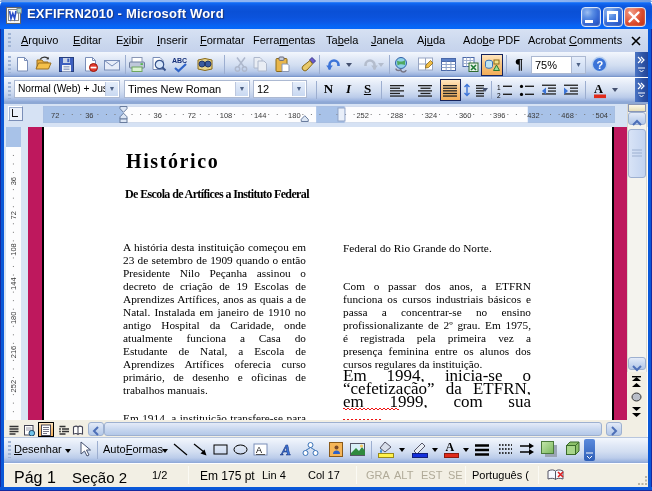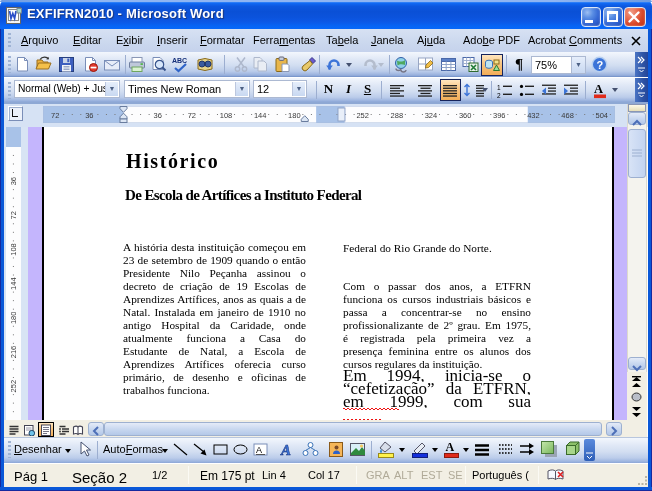--- a/index.html
+++ b/index.html
@@ -337,21 +337,21 @@
       <rect x="532.673" y="8.0" width="1" height="1" fill="#777"></rect>
       <rect x="541.2139999999999" y="8.0" width="1" height="1" fill="#777"></rect>
       <rect x="549.755" y="8.0" width="1" height="1" fill="#777"></rect>
       <rect x="566.837" y="8.0" width="1" height="1" fill="#777"></rect>
       <path d="M77.0 0.5 h7 v2.2 l-3.5 3.6 -3.5-3.6z" fill="#DCE6F4" stroke="#697C9E"></path>
       <path d="M77.0 13 v-2.2 l3.5-3.6 3.5 3.6 v2.2z" fill="#DCE6F4" stroke="#697C9E"></path>
       <rect x="77.0" y="13" width="7" height="3.5" fill="#DCE6F4" stroke="#697C9E"></rect>
       <path d="M258.259 15.5 v-2.2 l3.5-3.6 3.5 3.6 v2.2z" fill="#DCE6F4" stroke="#697C9E"></path>
       <rect x="294.974" y="2" width="7" height="13" fill="#E9EFF9" stroke="#8FA3C8"></rect>
     </svg>
-    <div class="ab" style="left:4px;top:127px;width:623px;height:293px;background:#c4b5fd;overflow:hidden">
+    <div class="ab" style="left:4px;top:127px;width:623px;height:293px;background:#be185d;overflow:hidden">
       <div class="ab" style="left:0;top:0;width:24px;height:294px;background:#D8E4F4"></div>
       <svg class="ab" style="left:2px;top:0" width="15" height="294" viewBox="0 0 15 294">
         <rect x="0" y="0" width="15" height="294" fill="#FDFDFE"></rect>
         <rect x="0" y="0" width="15" height="20.0" fill="#A8C2E8"></rect>
         <text x="10.5" y="54.164" font-size="7.5" fill="#3a3a3a" text-anchor="middle" font-family="Liberation Sans" transform="rotate(-90 10.5 54.164)">36</text>
         <text x="10.5" y="88.328" font-size="7.5" fill="#3a3a3a" text-anchor="middle" font-family="Liberation Sans" transform="rotate(-90 10.5 88.328)">72</text>
         <text x="10.5" y="122.49199999999999" font-size="7.5" fill="#3a3a3a" text-anchor="middle" font-family="Liberation Sans" transform="rotate(-90 10.5 122.49199999999999)">108</text>
         <text x="10.5" y="156.656" font-size="7.5" fill="#3a3a3a" text-anchor="middle" font-family="Liberation Sans" transform="rotate(-90 10.5 156.656)">144</text>
         <text x="10.5" y="190.82" font-size="7.5" fill="#3a3a3a" text-anchor="middle" font-family="Liberation Sans" transform="rotate(-90 10.5 190.82)">180</text>
         <text x="10.5" y="224.98399999999998" font-size="7.5" fill="#3a3a3a" text-anchor="middle" font-family="Liberation Sans" transform="rotate(-90 10.5 224.98399999999998)">216</text>
@@ -376,34 +376,37 @@
         <rect x="6.9" y="215.843" width="1" height="1" fill="#777"></rect>
         <rect x="6.9" y="232.92499999999998" width="1" height="1" fill="#777"></rect>
         <rect x="6.9" y="241.466" width="1" height="1" fill="#777"></rect>
         <rect x="6.9" y="250.007" width="1" height="1" fill="#777"></rect>
         <rect x="6.9" y="267.08899999999994" width="1" height="1" fill="#777"></rect>
         <rect x="6.9" y="275.62999999999994" width="1" height="1" fill="#777"></rect>
         <rect x="6.9" y="284.171" width="1" height="1" fill="#777"></rect>
       </svg>
       <div class="ab" style="left:38px;top:0;width:572px;height:294px;background:#fff;border-left:2px solid #000;border-right:2px solid #000"></div>
       <div class="ab" style="left:122px;top:23px;width:200px;font-family:'Liberation Serif',serif;font-weight:bold;font-size:20px;letter-spacing:1.6px;color:#000">Histórico</div>
-      <div class="ab" style="left:121px;top:60px;width:300px;font-family:'Liberation Serif',serif;font-weight:bold;font-size:15px;color:#000;white-space:nowrap;letter-spacing:-.62px">De Escola de Artífices a Instituto Federal</div>
+      <div class="ab" style="left:121px;top:60px;width:300px;font-family:'Liberation Serif',serif;font-weight:bold;font-size:12px;color:#000;white-space:nowrap;letter-spacing:-.62px">De Escola de Artífices a Instituto Federal</div>
       <div class="ab" style="left:119px;top:114px;width:183px;font-family:'Liberation Serif',serif;font-size:11.3px;line-height:13px;color:#000">
         <div style="text-align:justify;text-align-last:justify;white-space:normal;overflow:hidden;height:13px">A história desta instituição começou em</div>
         <div style="text-align:justify;text-align-last:justify;white-space:normal;overflow:hidden;height:13px">23 de setembro de 1909 quando o então</div>
         <div style="text-align:justify;text-align-last:justify;white-space:normal;overflow:hidden;height:13px">Presidente Nilo Peçanha assinou o</div>
         <div style="text-align:justify;text-align-last:justify;white-space:normal;overflow:hidden;height:13px">decreto de criação de 19 Escolas de</div>
         <div style="text-align:justify;text-align-last:justify;white-space:normal;overflow:hidden;height:13px">Aprendizes Artífices, anos as quais a de</div>
         <div style="text-align:justify;text-align-last:justify;white-space:normal;overflow:hidden;height:13px">Natal. Instalada em janeiro de 1910 no</div>
         <div style="text-align:justify;text-align-last:justify;white-space:normal;overflow:hidden;height:13px">antigo Hospital da Caridade, onde</div>
         <div style="text-align:justify;text-align-last:justify;white-space:normal;overflow:hidden;height:13px">atualmente funciona a Casa do</div>
         <div style="text-align:justify;text-align-last:justify;white-space:normal;overflow:hidden;height:13px">Estudante de Natal, a Escola de</div>
         <div style="text-align:justify;text-align-last:justify;white-space:normal;overflow:hidden;height:13px">Aprendizes Artífices oferecia curso</div>
         <div style="text-align:justify;text-align-last:justify;white-space:normal;overflow:hidden;height:13px">primário, de desenho e oficinas de</div>
-        <div style="white-space:nowrap;overflow:hidden;height:13px">trabalhos funciona.</div>
+        <div style="white-space:nowrap;overflow:hidden;height:13px">trabalhos manuais.</div>
+      </div>
+      <div class="ab" style="left:119px;top:285px;width:183px;font-family:'Liberation Serif',serif;font-size:11.3px;line-height:13px;color:#000">
+        <div style="text-align:justify;text-align-last:justify;white-space:normal;overflow:hidden;height:13px">Em 1914, a instituição transfere-se para</div>
       </div>
       <div class="ab" style="left:339px;top:115px;width:188px;font-family:'Liberation Serif',serif;font-size:11.3px;line-height:13px;color:#000">
         <div style="white-space:nowrap;overflow:hidden;height:13px">Federal do Rio Grande do Norte.</div>
       </div>
       <div class="ab" style="left:339px;top:153px;width:188px;font-family:'Liberation Serif',serif;font-size:11.3px;line-height:13px;color:#000">
         <div style="text-align:justify;text-align-last:justify;white-space:normal;overflow:hidden;height:13px">Com o passar dos anos, a ETFRN</div>
         <div style="text-align:justify;text-align-last:justify;white-space:normal;overflow:hidden;height:13px">funciona os cursos industriais básicos e</div>
         <div style="text-align:justify;text-align-last:justify;white-space:normal;overflow:hidden;height:13px">passa a concentrar-se no ensino</div>
         <div style="text-align:justify;text-align-last:justify;white-space:normal;overflow:hidden;height:13px">profissionalizante de 2º grau. Em 1975,</div>
         <div style="text-align:justify;text-align-last:justify;white-space:normal;overflow:hidden;height:13px">é registrada pela primeira vez a</div>
@@ -569,21 +572,21 @@
     </svg>
     <div class="ab" style="left:584px;top:439px;width:11px;height:22px;background:linear-gradient(180deg,#5A8ADC,#2E5FB8);border-radius:2px"></div>
     <svg class="ab" style="left:585px;top:452px" width="9" height="8" viewBox="0 0 9 8">
       <path d="M1 1 h7 M2 4 L4.5 6.5 L7 4" stroke="#fff" fill="none"></path>
     </svg>
     <div class="ab" style="left:4px;top:463px;width:644px;height:24px;background:#F2EFE4;border-top:1px solid #fff"></div>
     <div class="ab" style="left:188px;top:466px;width:1px;height:18px;background:#D8D4C4;border-right:1px solid #FBFAF4"></div>
     <div class="ab" style="left:356px;top:466px;width:1px;height:18px;background:#D8D4C4;border-right:1px solid #FBFAF4"></div>
     <div class="ab" style="left:465px;top:466px;width:1px;height:18px;background:#D8D4C4;border-right:1px solid #FBFAF4"></div>
     <div class="ab" style="left:538px;top:466px;width:1px;height:18px;background:#D8D4C4;border-right:1px solid #FBFAF4"></div>
-    <div class="ab" style="left:14px;top:469px;font-size:13px;color:#000">Pág 1</div>
+    <div class="ab" style="left:14px;top:469px;font-size:16px;color:#000">Pág 1</div>
     <div class="ab" style="left:72px;top:469px;font-size:15px;color:#000">Seção 2</div>
     <div class="ab" style="left:152px;top:469px;font-size:11px;color:#000">1/2</div>
     <div class="ab" style="left:200px;top:469px;font-size:12px;color:#000">Em 175 pt</div>
     <div class="ab" style="left:262px;top:469px;font-size:11px;color:#000">Lin 4</div>
     <div class="ab" style="left:308px;top:469px;font-size:11px;color:#000">Col 17</div>
     <div class="ab" style="left:366px;top:469px;font-size:11px;color:#B0AA98">GRA</div>
     <div class="ab" style="left:394px;top:469px;font-size:11px;color:#B0AA98">ALT</div>
     <div class="ab" style="left:421px;top:469px;font-size:11px;color:#B0AA98">EST</div>
     <div class="ab" style="left:448px;top:469px;font-size:11px;color:#B0AA98">SE</div>
     <div class="ab" style="left:472px;top:469px;font-size:11px;color:#000">Português (</div>

